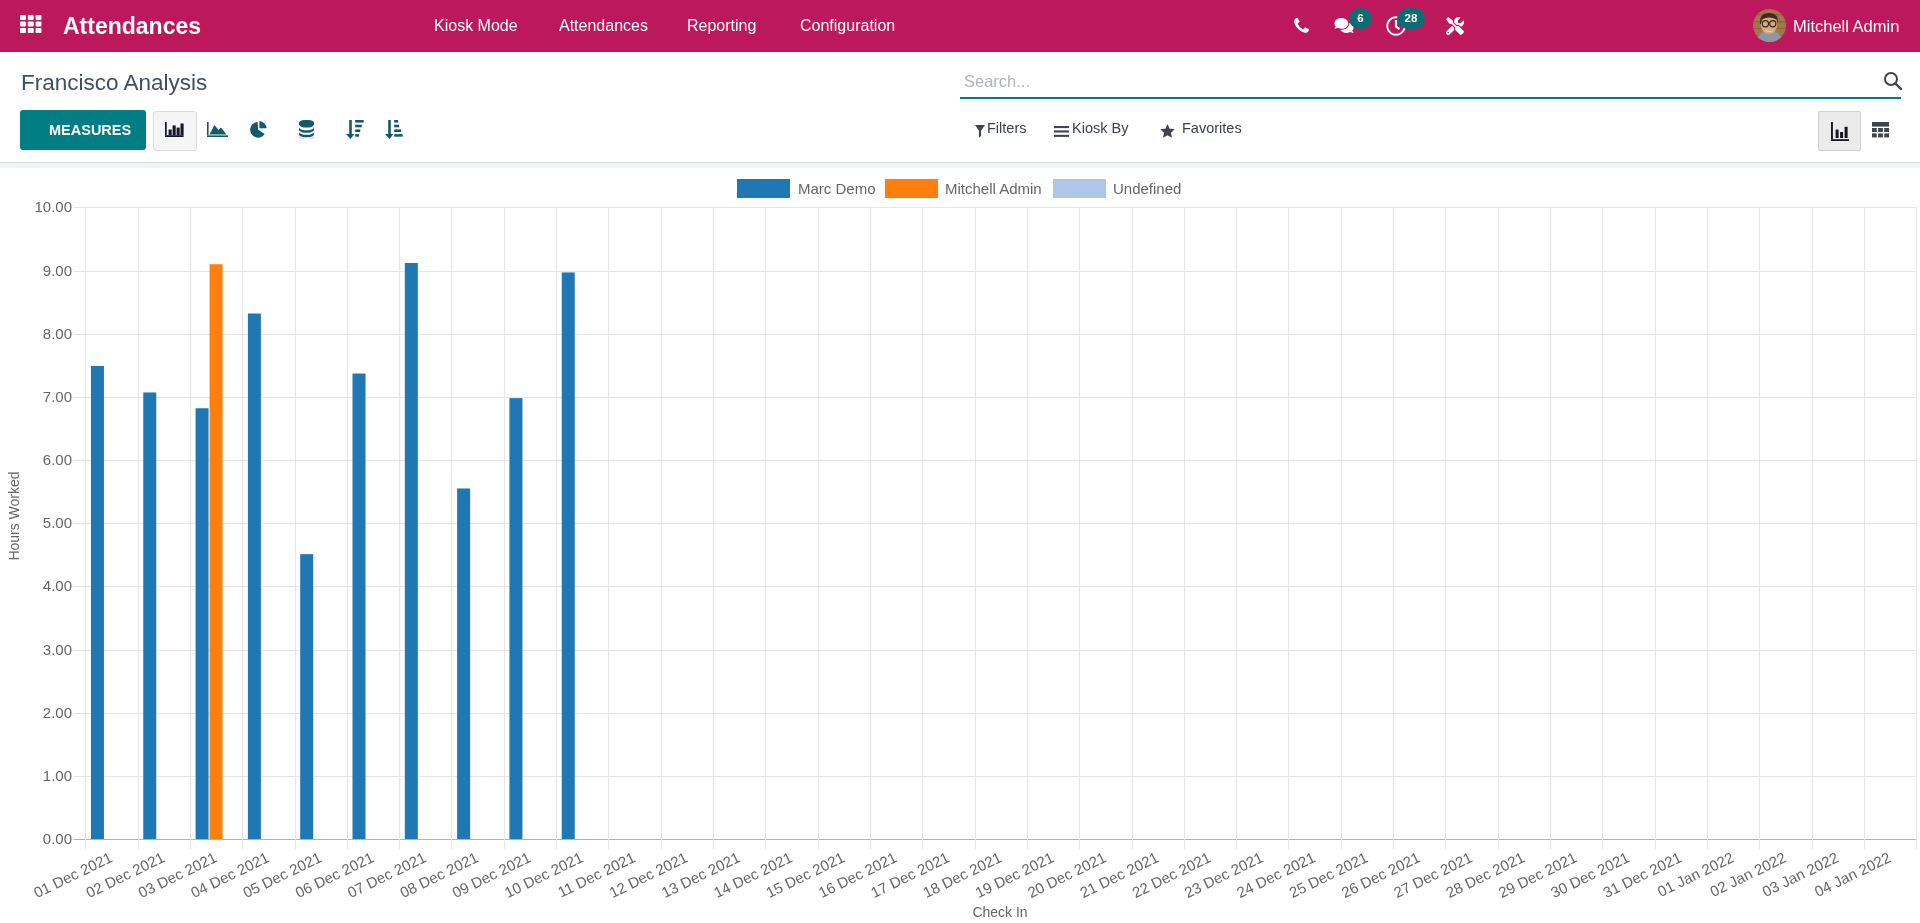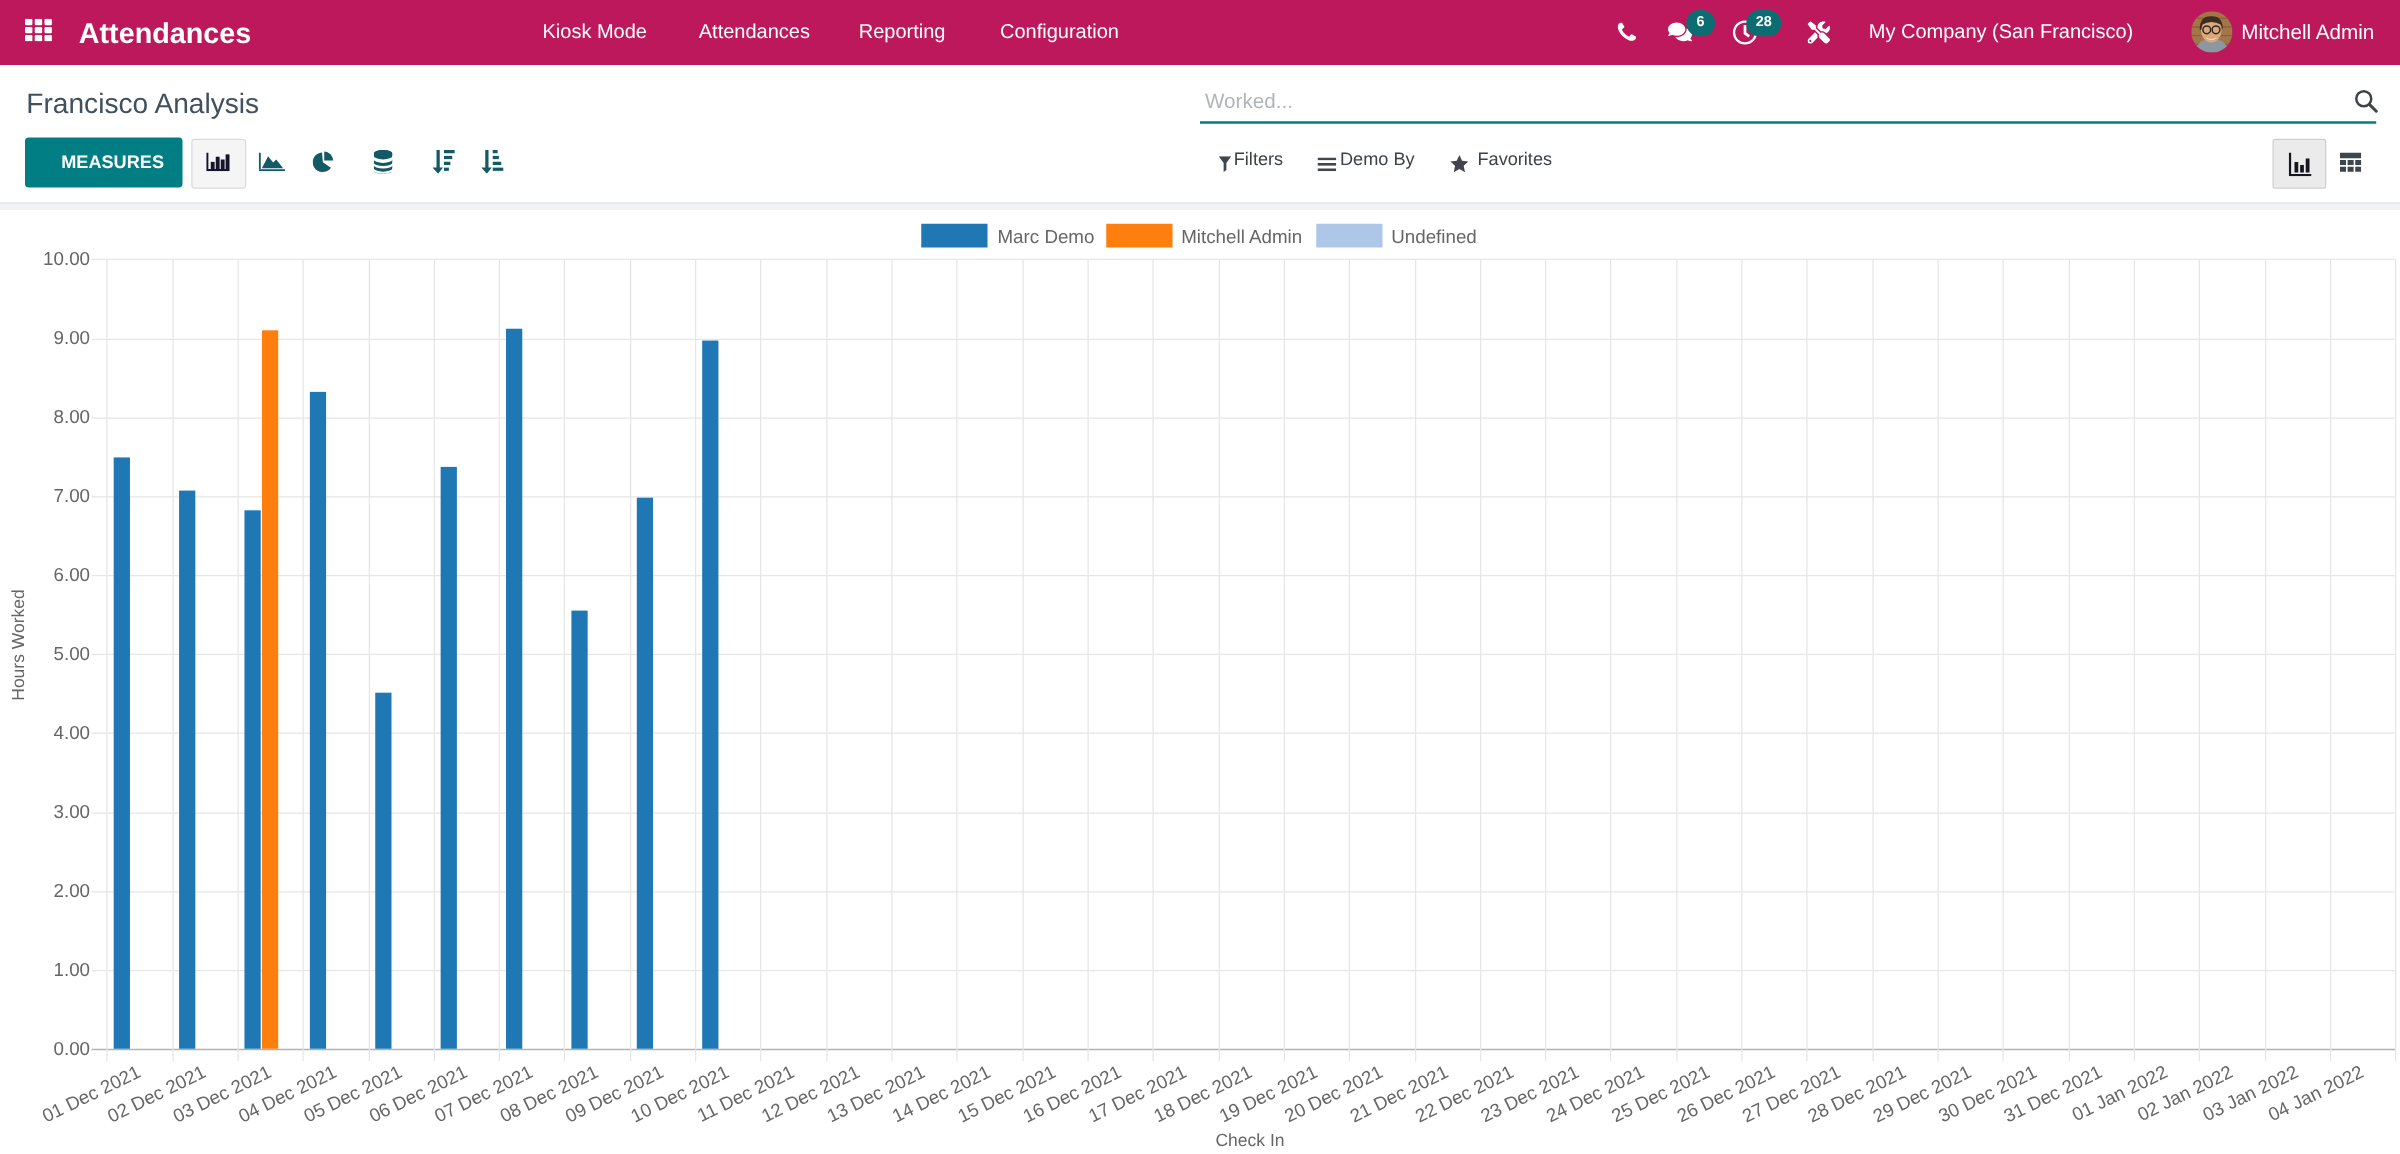--- a/index.html
+++ b/index.html
@@ -60,21 +60,20 @@
   <div class="badge" style="left:1349px;top:8px;width:23px">6</div>
 
   <svg class="abs" style="left:1386px;top:16px" width="20" height="20" viewBox="0 0 512 512">
     <path fill="#fff" d="M256 8C119 8 8 119 8 256s111 248 248 248 248-111 248-248S393 8 256 8zm0 448c-110.5 0-200-89.5-200-200S145.5 56 256 56s200 89.5 200 200-89.5 200-200 200zm61.8-104.4l-84.9-61.7c-3.1-2.3-4.9-5.9-4.9-9.7V116c0-6.6 5.4-12 12-12h32c6.6 0 12 5.4 12 12v141.7l66.8 48.6c5.4 3.9 6.5 11.4 2.6 16.8L334.6 349c-3.9 5.3-11.4 6.5-16.8 2.6z"></path>
   </svg>
   <div class="badge" style="left:1397px;top:8px;width:28px">28</div>
 
   <svg class="abs" style="left:1446px;top:17px" width="18" height="18" viewBox="0 0 512 512">
     <path fill="#fff" d="M501.1 395.7L384 278.6c-23.1-23.1-57.6-27.6-85.4-13.9L192 158.1V96L64 0 0 64l96 128h62.1l106.6 106.6c-13.6 27.8-9.2 62.3 13.9 85.4l117.1 117.1c14.6 14.6 38.2 14.6 52.7 0l52.7-52.7c14.5-14.6 14.5-38.2 0-52.7zM331.7 225c28.3 0 54.9 11 74.9 31l19.4 19.4c15.8-6.9 30.8-16.5 43.8-29.5 37.1-37.1 49.7-89.3 37.9-136.7-2.2-9-13.5-12.1-20.1-5.5l-74.4 74.4-67.9-11.3L334 98.9l74.4-74.4c6.6-6.6 3.4-17.9-5.7-20.2-47.4-11.7-99.6.9-136.6 37.9-28.5 28.5-41.9 66.1-41.2 103.6l82.1 82.1c8.1-1.9 16.5-2.9 24.7-2.9zm-103.9 82l-56.7-56.7L18.7 402.8c-25 25-25 65.5 0 90.5s65.5 25 90.5 0l123.6-123.6c-7.6-19.9-9.9-41.6-5-62.7zM64 472c-13.2 0-24-10.8-24-24 0-13.3 10.7-24 24-24s24 10.7 24 24c0 13.2-10.7 24-24 24z"></path>
   </svg>
-  <span class="navtxt" style="left:1495px">My Company (San Francisco)</span>
 
   <svg class="abs" style="left:1753px;top:9px" width="33" height="33" viewBox="0 0 33 33">
     <defs>
         <clipPath id="av">
           <circle cx="16.5" cy="16.5" r="16.5"></circle>
         </clipPath>
       </defs>
     <g clip-path="url(#av)">
       <rect width="33" height="33" fill="#a3764a"></rect>
       <rect x="0" y="5" width="33" height="1.2" fill="#8f6236"></rect>
@@ -86,21 +85,21 @@
       <path d="M6.8 15 Q6.5 3.5 16 4 Q25.5 3.5 25.3 15 L23.7 10.5 Q16 6.5 9 10.5 L7.8 15 Z" fill="#3c2d20"></path>
       <circle cx="12.4" cy="14.8" r="3.1" fill="none" stroke="#2e2a28" stroke-width="1.2"></circle>
       <circle cx="19.8" cy="14.8" r="3.1" fill="none" stroke="#2e2a28" stroke-width="1.2"></circle>
       <path d="M11.5 20.5 Q16 24 20.5 20.5 Q19 22.8 16 22.8 Q13 22.8 11.5 20.5Z" fill="#f3ede6"></path>
     </g>
   </svg>
   <span class="navtxt" style="left:1793px;font-size:16.5px">Mitchell Admin</span>
 </div>
 
 <div id="title">Francisco Analysis</div>
-<div id="searchph">Worked...</div>
+<div id="searchph">Search...</div>
 <div id="searchline"></div>
 
 <svg class="abs" style="left:1883px;top:71px" width="20" height="20" viewBox="0 0 20 20">
   <circle cx="8" cy="8" r="6" fill="none" stroke="#3f444a" stroke-width="2"></circle>
   <line x1="12.5" y1="12.5" x2="18" y2="18" stroke="#3f444a" stroke-width="2.4" stroke-linecap="round"></line>
 </svg>
 
 <div id="measures"><span style="margin-left:29px">MEASURES</span>
   <svg style="margin-left:7px" width="11" height="7" viewBox="0 0 11 7">
       <path d="M0 0h11L5.5 7z" fill="#fff"></path>
@@ -161,21 +160,21 @@
   <path fill="#41454d" d="M0 0 h10 L6.1 5.4 V11 L3.9 12.6 V5.4 Z"></path>
 </svg>
 <div class="fbar" style="left:987px;">Filters</div>
 <svg class="abs" style="left:1054px;top:126px" width="15" height="11" viewBox="0 0 15 11">
   <g fill="#41454d">
       <rect width="15" height="2.1"></rect>
       <rect y="4.4" width="15" height="2.1"></rect>
       <rect y="8.8" width="15" height="2.1"></rect>
     </g>
 </svg>
-<div class="fbar" style="left:1072px;">Demo By</div>
+<div class="fbar" style="left:1072px;">Kiosk By</div>
 <svg class="abs" style="left:1160px;top:124px" width="15" height="14" viewBox="0 0 20 19">
   <path fill="#41454d" d="M10 0 L12.9 6.3 L19.8 7.1 L14.7 11.8 L16.1 18.6 L10 15.2 L3.9 18.6 L5.3 11.8 L0.2 7.1 L7.1 6.3 Z"></path>
 </svg>
 <div class="fbar" style="left:1182px;">Favorites</div>
 
 <div id="vsw1"></div>
 <svg class="abs" style="left:1831px;top:122px" width="19" height="19" viewBox="0 0 19 19">
   <g fill="#16161e">
     <rect x="0" y="0" width="1.9" height="17.2"></rect>
     <rect x="0" y="17.2" width="18" height="1.8"></rect>

